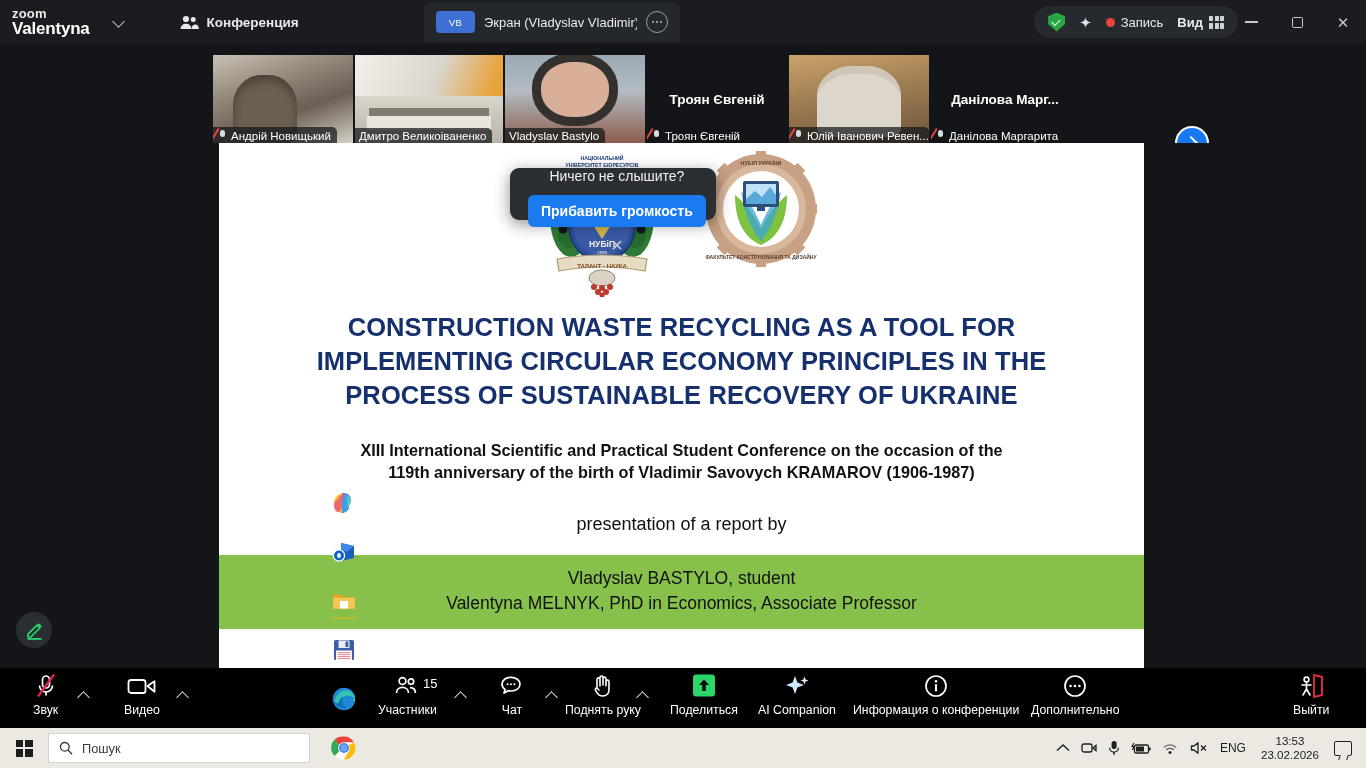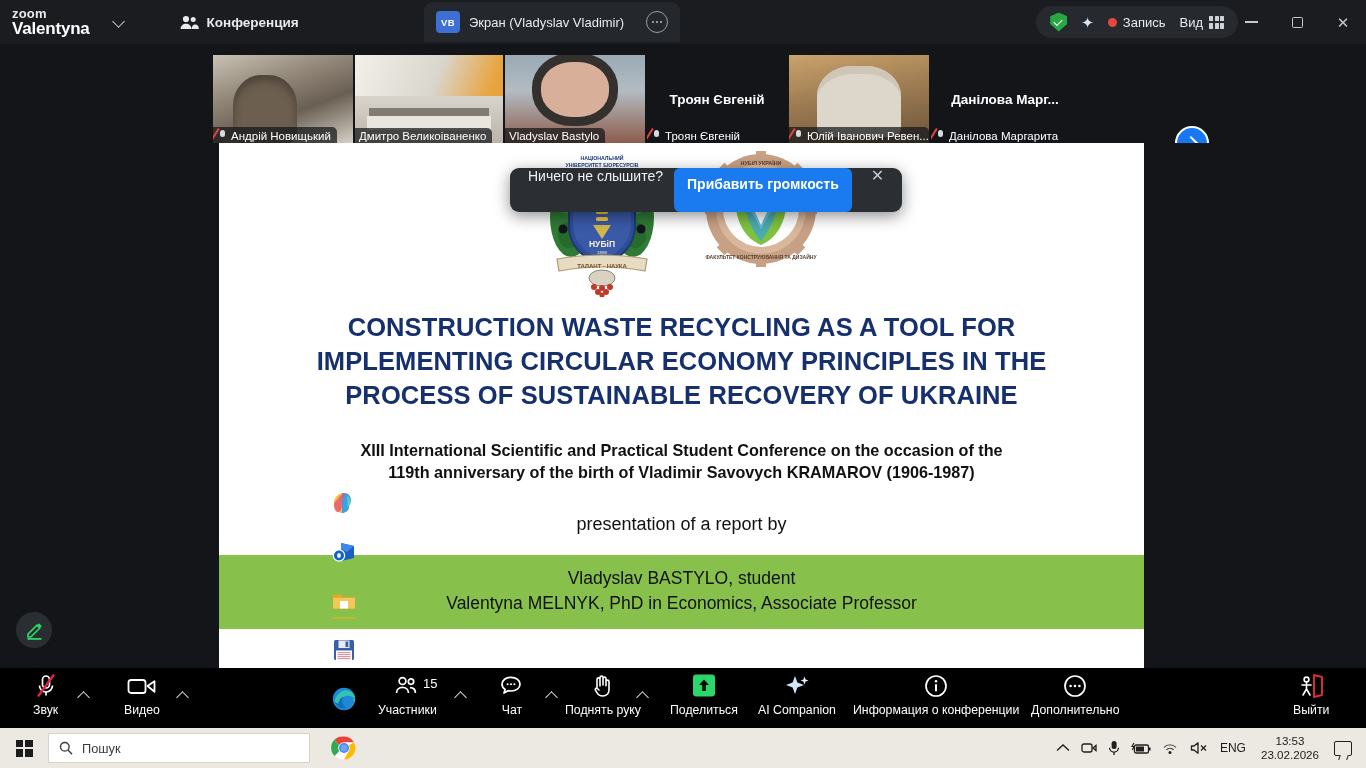--- a/index.html
+++ b/index.html
@@ -31,22 +31,22 @@
     display:flex; align-items:center; gap:8px; margin-left:42px;
     padding:6px 10px; border-radius:7px; cursor:pointer;
   }
   .conf-tab .lbl { font-size:13.5px; color:#e7e9ec;font-weight:bold; }
   .screen-tab {
     position:absolute; left:424px; top:2px; width:256px; height:40px;
     background:#24272b; border-radius:9px 9px 0 0;
     display:flex; align-items:center; gap:9px; padding:0 12px; cursor:pointer;
   }
   .tab-av {
-    width:24px; height:22px; border-radius:4px; background:#3d6fd4;
-    color:#fff; font-size:9.5px; font-weight:700;
+    width:39px; height:22px; border-radius:4px; background:#3d6fd4;
+    color:#fff; font-size:9.5px; font-weight:400;
     display:flex; align-items:center; justify-content:center; letter-spacing:.3px;
   }
   .tab-title { font-size:13px; color:#e9ebee; flex:1; white-space:nowrap; overflow:hidden; }
   .tab-more {
     width:22px; height:22px; border-radius:50%; border:1.4px solid #9a9ea4;
     display:flex; align-items:center; justify-content:center; cursor:pointer;
   }
   .tab-more i { width:2.4px; height:2.4px; border-radius:50%; background:#b9bdc3; margin:0 .7px; display:block; }
 
   .right-cluster {
@@ -60,21 +60,21 @@
     position:relative;
   }
   .shield:after {
     content:""; position:absolute; left:4px; top:6px; width:7px; height:4px;
     border-left:1.7px solid #fff; border-bottom:1.7px solid #fff; transform:rotate(-45deg);
   }
   .sparkle { font-size:15px; color:#d6e4f5; cursor:pointer; line-height:1; }
   .rec { display:flex; align-items:center; gap:6px; cursor:pointer; }
   .rec .dot { width:9px; height:9px; border-radius:50%; background:#e8453c; }
   .rec .t { font-size:13px; color:#e9ebee; }
-  .viewbtn { display:flex; align-items:center; gap:6px; cursor:pointer; }
+  .viewbtn { display:flex; align-items:center; gap:6px; cursor:pointer;font-weight:bold; }
   .viewbtn .t { font-size:13px; color:#e9ebee; }
   .grid-ic { width:15px; height:13px; display:grid; grid-template:1fr 1fr/1fr 1fr 1fr; gap:1.5px; }
   .grid-ic b { background:#cfd3d8; display:block; border-radius:.5px; }
 
   .wctl { position:absolute; top:0; right:0; height:44px; display:flex; }
   .wbtn { width:46px; height:44px; display:flex; align-items:center; justify-content:center; cursor:pointer; }
   .wbtn span { color:#c5c9cf; font-size:15px; line-height:1; }
   .wmin { display:block; width:13px; height:1.4px; background:#c5c9cf; }
   .wmax { display:block; width:11px; height:11px; border:1.4px solid #c5c9cf; border-radius:1.5px; }
 
@@ -153,23 +153,23 @@
     margin-top:20px; background:#87c04b; padding:11px 10px 13px;
     text-align:center; font-size:17.5px; line-height:1.42; color:#111;
   }
   .pencil {
     position:absolute; left:16px; top:469px; width:36px; height:36px; border-radius:50%;
     background:#2a2d31; display:flex; align-items:center; justify-content:center; cursor:pointer;
   }
 
   
   .notif {
-    position:absolute; left:510px; top:168px; height:44px; background:#2b2e32;
-    border-radius:9px; display:flex; gap:11px; padding:0 10px 0 18px;
-    box-shadow:0 4px 16px rgba(0,0,0,.45); z-index:40;
+    position:absolute; left:510px; top:168px; height:52px; background:#2b2e32;
+    border-radius:9px; display:flex; align-items:center; gap:11px; padding:0 10px 0 18px;
+    box-shadow:0 4px 16px rgba(0,0,0,.45); z-index:40;flex-direction:column;
   }
   .notif .msg { font-size:14px; color:#f0f1f3; white-space:nowrap; }
   .notif .cta {
     background:#1a7af0; color:#ffffff; font-size:14px; font-weight:700;
     padding:8px 13px; border-radius:6px; cursor:pointer; white-space:nowrap;
   }
   .notif .x { color:#c6cad0; font-size:16px; padding:0 8px; cursor:pointer; line-height:1; }
 
   
   .toolbar { position:absolute; left:0; top:668px; width:1366px; height:60px; background:#000; }

